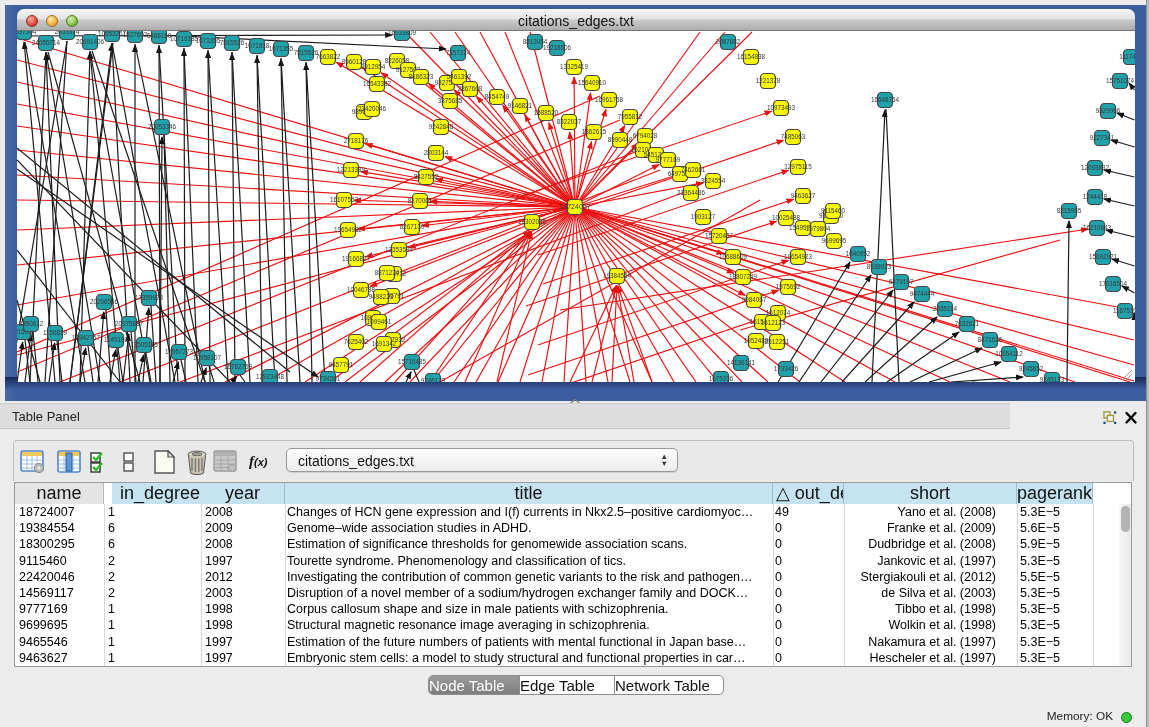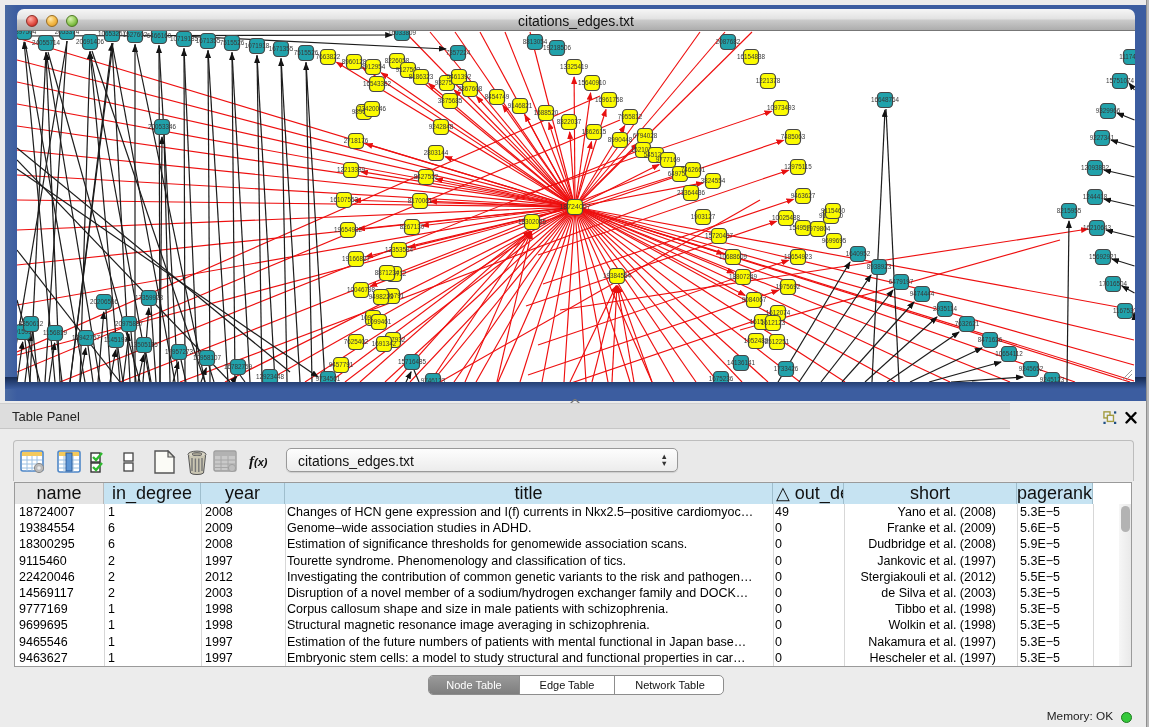--- a/index.html
+++ b/index.html
@@ -34,21 +34,21 @@
  font-size:18px;color:#111;text-align:center;line-height:21px;white-space:nowrap;overflow:hidden}
 .tr{position:absolute;width:100%;height:16.2px;font-size:12.5px;color:#000;white-space:nowrap}
 .tr div{position:absolute;top:0;height:16.2px;line-height:16.5px;overflow:hidden}
 .c0{left:4px;width:85px}.c1{left:93px;width:93px}.c2{left:190px;width:80px}
 .c3{left:272px;width:484px}.c4{left:760px;width:68px}.c5{left:829px;width:152px;text-align:right}
 .c6{left:1005px;width:75px}
 #vscroll{position:absolute;left:1119px;top:504px;width:12px;height:162px;background:linear-gradient(90deg,#f6f6f6,#e9e9e9)}
 #vthumb{position:absolute;left:1121px;top:506px;width:9px;height:26px;border-radius:5px;background:#b3b3b3}
 
 #tabs{position:absolute;left:428px;top:675px;width:296px;height:20px;border:1px solid #8d8d8d;border-radius:5px;background:#fff;display:flex;overflow:hidden}
-#tabs div{flex:0 0 auto;font-size:11px;line-height:19px;text-align:center;color:#111}
+#tabs div{flex:0 0 auto;font-size:15px;line-height:19px;color:#111}
 #tabs .sel{background:linear-gradient(180deg,#9a9a9a,#7e7e7e);color:#fff}
 #tabs .sep{width:1px;background:#8d8d8d}
 
 #mem{position:absolute;right:36px;top:709px;font-size:11.8px;color:#222}
 #memdot{position:absolute;left:1121px;top:712px;width:11px;height:11px;border-radius:50%;background:#35c93b;border:1px solid #1c7a1f}
 </style></head><body>
 <div id="stage">
   <div id="netframe">
       <div style="position:absolute;left:0;top:0;width:12px;height:100%;background:linear-gradient(90deg,#4a6aa2,rgba(60,93,160,0))"></div>
       <div style="position:absolute;left:0;top:372px;width:100%;height:12px;background:linear-gradient(180deg,#152a52,#3c5da0)"></div>
@@ -624,21 +624,21 @@
 <path d="M2,10 h20 M2,14 h20 M2,17.5 h20 M8,6 v15 M15,6 v15" stroke="#a6a6a6" stroke-width="1"></path>
 <circle cx="19" cy="18" r="3.6" fill="#bdbdbd" stroke="#a0a0a0"></circle>
 </svg>
 <div class="ticon" style="left:249px;top:452px;font-size:15px;color:#111"><i style="font-family:'Liberation Serif',serif;font-weight:bold">f</i><i style="font-size:11px;font-weight:bold">(x)</i></div>
   <div id="dropdown">
       <div class="txt">citations_edges.txt</div>
       <div class="arr">▲<br>▼</div>
     </div>
   <div id="dtable">
     <div class="hd" style="left:0;width:89px;background:#e4e4e4;border-right:1px solid #b9b9b9">name</div>
-    <div class="hd" style="left:89px;width:97px">in_degree</div>
+    <div class="hd" style="left:97px;width:97px">in_degree</div>
     <div class="hd" style="left:186px;width:84px">year</div>
     <div class="hd" style="left:270px;width:488px">title</div>
     <div class="hd" style="left:758px;width:71px;text-align:left;padding-left:3px">△ out_de…</div>
     <div class="hd" style="left:829px;width:173px">short</div>
     <div class="hd" style="left:1002px;width:76px">pagerank</div>
     <div style="position:absolute;left:0;top:21px;width:1116px;height:162px">
       <div style="position:absolute;left:89px;top:0;width:1px;height:100%;background:#d7d7d7"></div>
       <div style="position:absolute;left:186px;top:0;width:1px;height:100%;background:#d7d7d7"></div>
       <div style="position:absolute;left:270px;top:0;width:1px;height:100%;background:#d7d7d7"></div>
       <div style="position:absolute;left:758px;top:0;width:1px;height:100%;background:#d7d7d7"></div>

